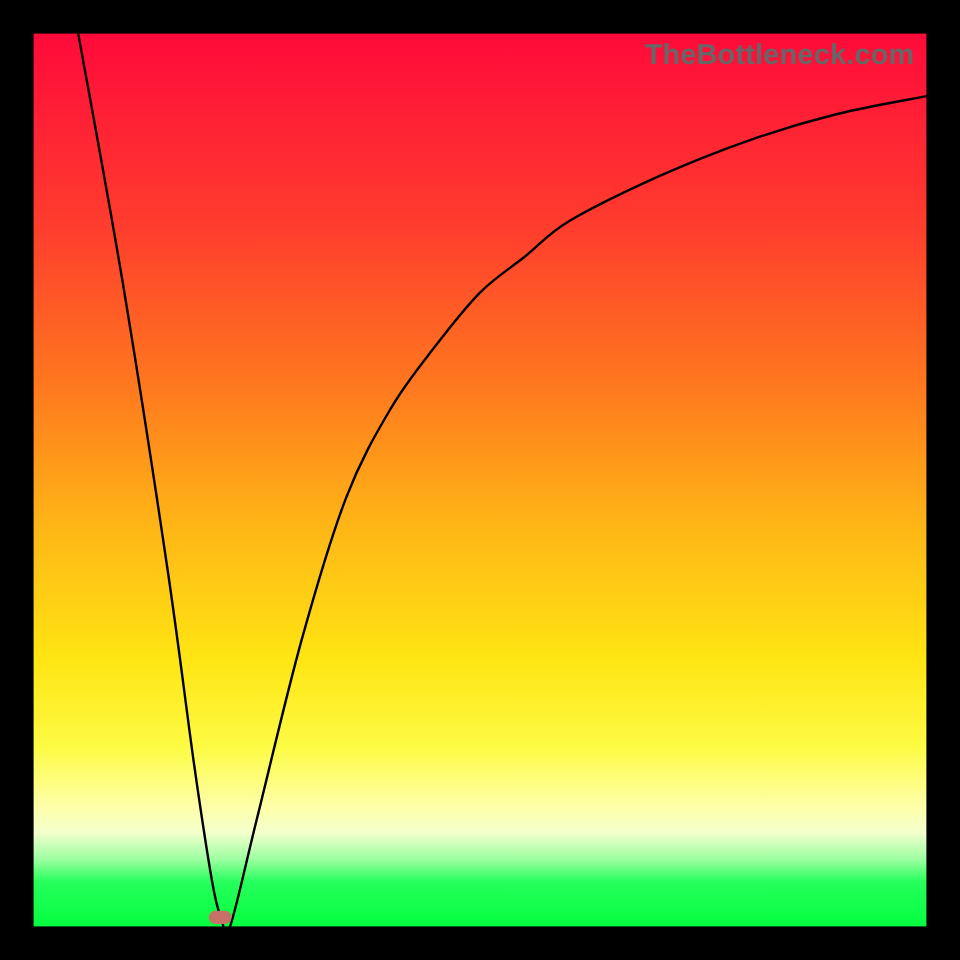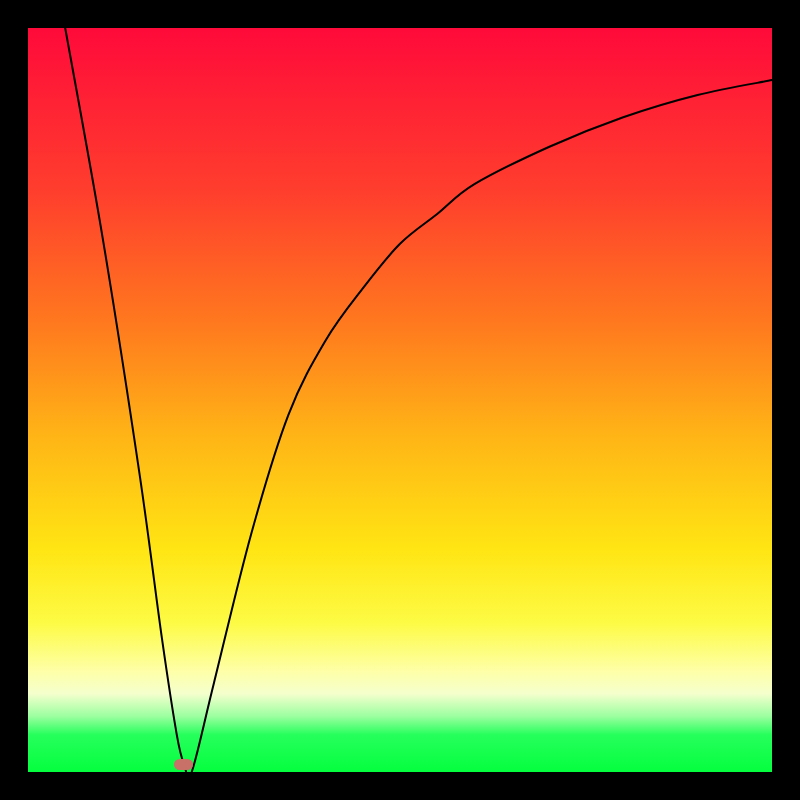--- a/index.html
+++ b/index.html
@@ -67,20 +67,21 @@
     position: absolute;
     background: #c77169;
     border-radius: 7px;
   }
 </style>
 </head>
 <body>
 
 <div class="frame">
   <div class="plot">
+    <div class="watermark">TheBottleneck.com</div>
 
     <svg class="curve" viewBox="0 0 744 744" preserveAspectRatio="none">
       <path d="M 37.2 0.0 C 43.4 34.7, 62.0 133.9, 74.4 208.3 C 86.8 282.7, 101.7 379.4, 111.6 446.4 C 121.5 513.4, 127.7 566.7, 133.9 610.1 C 140.1 653.5, 145.1 685.7, 148.8 706.8 C 152.5 727.9, 153.8 730.4, 156.2 736.6 C 158.7 742.8, 158.7 757.6, 163.7 744.0 C 168.6 730.4, 176.1 694.4, 186.0 654.7 C 195.9 615.0, 210.8 550.6, 223.2 505.9 C 235.6 461.3, 248.0 419.1, 260.4 386.9 C 272.8 354.6, 285.2 333.6, 297.6 312.5 C 310.0 291.4, 322.4 276.5, 334.8 260.4 C 347.2 244.3, 359.6 228.2, 372.0 215.8 C 384.4 203.4, 396.8 195.9, 409.2 186.0 C 421.6 176.1, 427.8 167.4, 446.4 156.2 C 465.0 145.1, 496.0 130.2, 520.8 119.0 C 545.6 107.9, 570.4 98.0, 595.2 89.3 C 620.0 80.6, 644.8 73.2, 669.6 67.0 C 694.4 60.8, 731.6 54.6, 744.0 52.1"></path>
     </svg>
 
     <div class="bump" style="left:146px; top:731px; width:19px; height:11px;"></div>
   </div>
 </div>
 
 </body></html>

